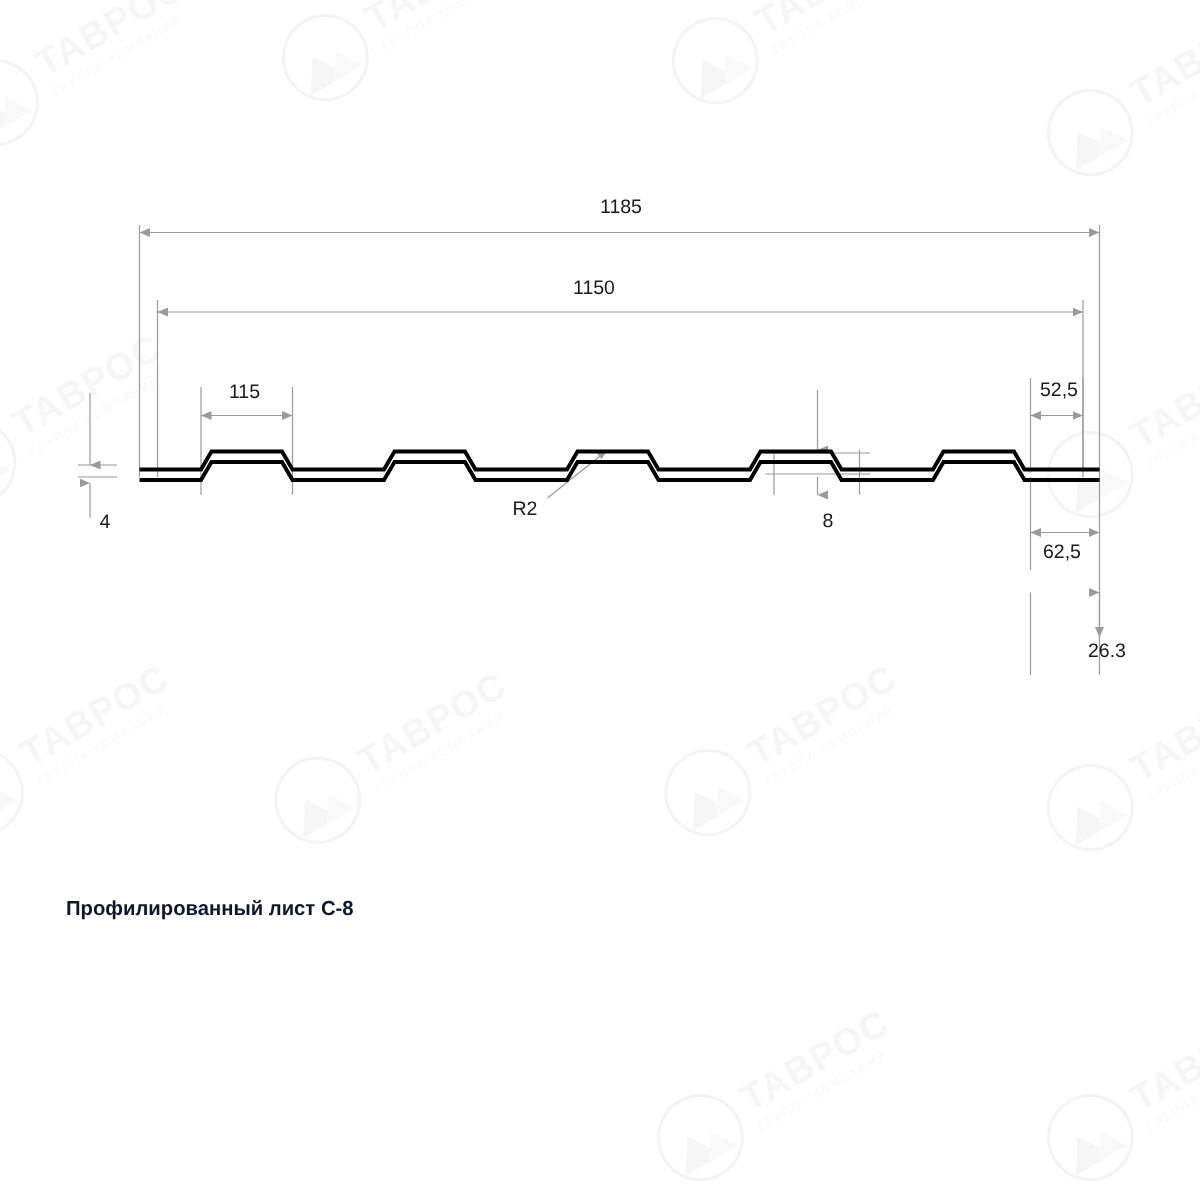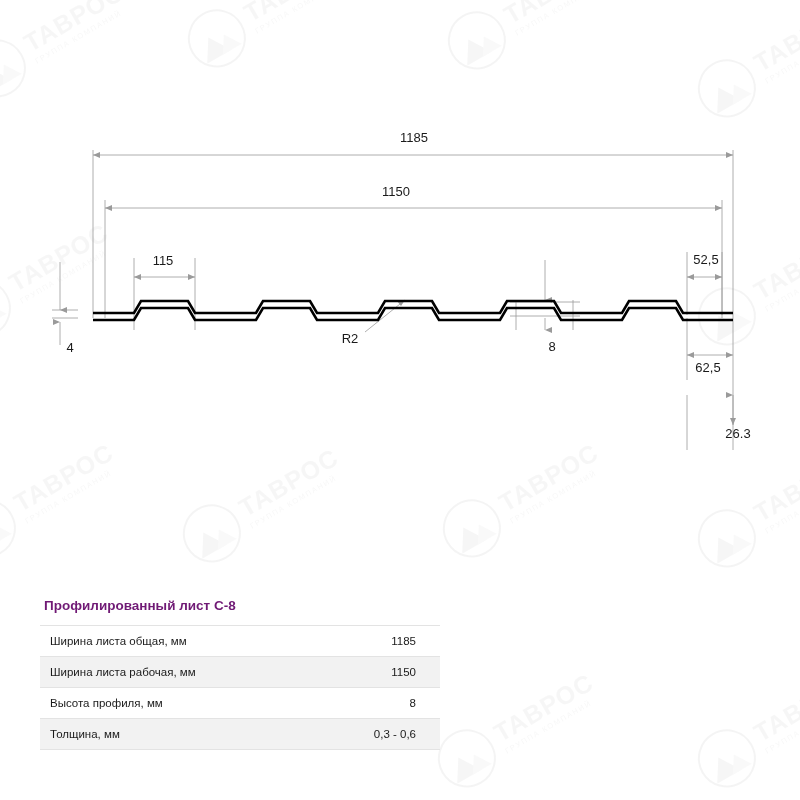--- a/index.html
+++ b/index.html
@@ -89,21 +89,21 @@
   #spec {
     position: absolute;
     left: 40px;
     top: 598px;
     width: 400px;
     z-index: 2;
   }
   #spec .spec-title {
     font-size: 13.5px;
     font-weight: bold;
-    color: #701a75;
+    color: #0f172a;
     padding: 0 0 12px 4px;
   }
   #spec table {
     width: 100%;
     border-collapse: collapse;
     font-size: 11.5px;
     color: #1a1a1a;
   }
   #spec td {
     padding: 9px 10px;
@@ -297,35 +297,15 @@
       <text x="70" y="352">4</text>
       <text x="350" y="343">R2</text>
       <text x="552" y="351">8</text>
       <text x="708" y="372">62,5</text>
       <text x="738" y="438">26.3</text>
     </g>
   </svg>
 
   <div id="spec">
     <div class="spec-title">Профилированный лист С-8</div>
-    <table>
-      <tbody>
-        <tr>
-          <td class="label">Ширина листа общая, мм</td>
-          <td class="value">1185</td>
-        </tr>
-        <tr class="alt">
-          <td class="label">Ширина листа рабочая, мм</td>
-          <td class="value">1150</td>
-        </tr>
-        <tr>
-          <td class="label">Высота профиля, мм</td>
-          <td class="value">8</td>
-        </tr>
-        <tr class="alt">
-          <td class="label">Толщина, мм</td>
-          <td class="value">0,3 - 0,6</td>
-        </tr>
-      </tbody>
-    </table>
   </div>
 
 </div>
 
 </body></html>

